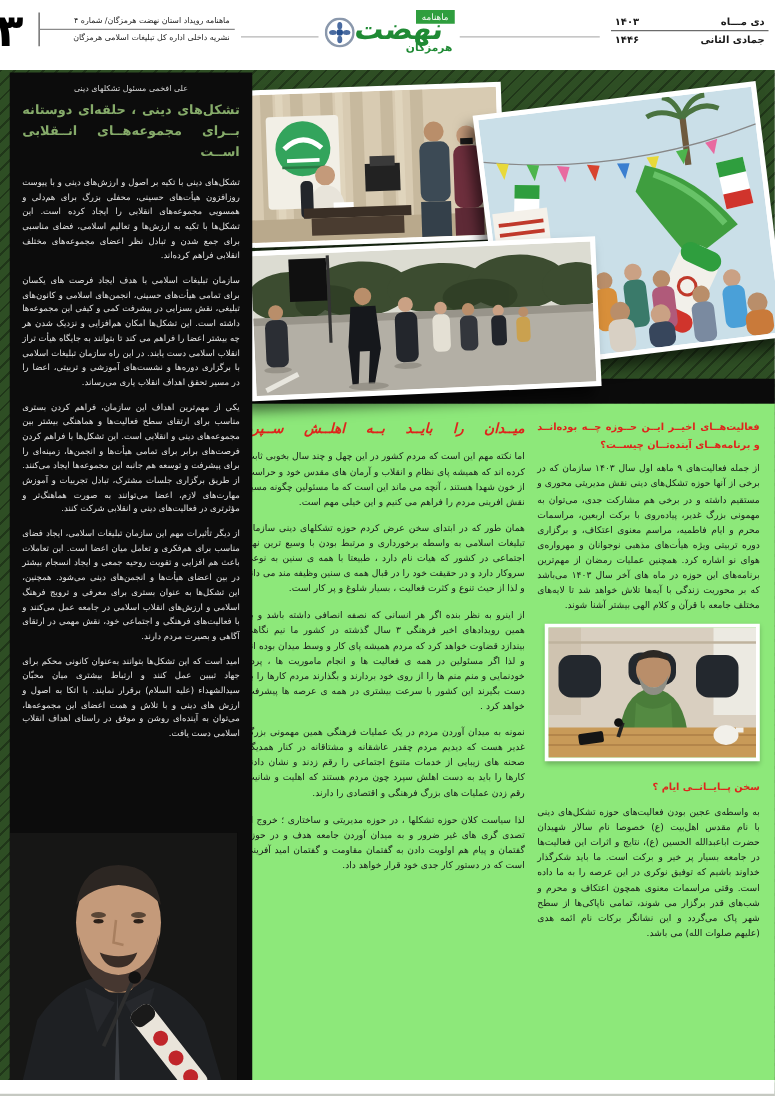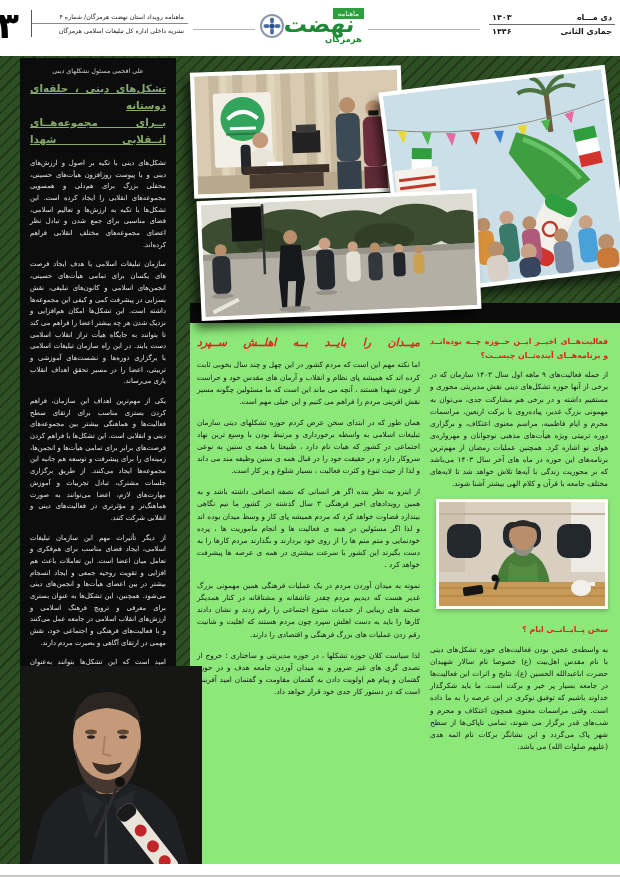--- a/index.html
+++ b/index.html
@@ -22,24 +22,24 @@
   .logo .region{position:absolute;right:2px;top:29px;color:#1f8a34;font-size:8.5px;font-weight:bold;text-align:center;}
   .hline{position:absolute;top:29px;border-top:1px solid #b5b5b5;}
   .hline.l{left:193px;width:62px;}
   .hline.r{left:368px;width:112px;}
 
   
   .canvas{position:absolute;top:56px;left:0;width:620px;height:821px;
     background:repeating-linear-gradient(135deg, rgba(0,0,0,0.30) 0 1.6px, rgba(0,0,0,0) 1.6px 8px), #2e4e24;}
 
   
-  .black-col{position:absolute;left:20px;top:2px;width:156px;height:808px;background:#0c0c0c;color:#e8e8e8;z-index:3;}
+  .black-col{position:absolute;left:8px;top:2px;width:194px;height:808px;background:#0c0c0c;color:#e8e8e8;z-index:3;}
   .black-col .col-text{padding:9px 10px 0;height:600px;overflow:hidden;}
   .byline{font-size:6.4px;color:#d2d2d2;text-align:center;margin-bottom:5px;}
-  .headline{color:#86ab6a;font-weight:bold;font-size:10.3px;line-height:1.65;text-align:justify;text-align-last:justify;margin:0 0 10px;text-decoration:underline;}
+  .headline{color:#86ab6a;font-weight:bold;font-size:10.3px;line-height:1.65;text-align:justify;text-align-last:justify;margin:0 0 10px;}
   .black-col p{font-size:6.8px;line-height:1.72;text-align:justify;margin:0 0 8px;color:#e4e4e4;}
   .portrait{position:absolute;bottom:0;left:0;width:182px;height:200px;overflow:hidden;}
 
   
   .photo{position:absolute;background:#fff;padding:4px;box-shadow:-6px 8px 10px rgba(0,0,0,0.55);z-index:2;}
   .photo svg{display:block;}
   .photo.meeting{left:192px;top:13px;transform:rotate(-2deg);}
   .photo.celebration{left:390px;top:22px;transform:rotate(-7deg);}
   .photo.marching{left:199px;top:139px;transform:rotate(-2.5deg);}
 
@@ -102,21 +102,21 @@
     </div>
   </header>
 
   <div class="canvas">
 
     <aside class="black-col">
       <div class="col-text">
         <div class="byline">علی افخمی مسئول تشکلهای دینی</div>
         <div class="headline">
           <div>تشکل‌های دینی ، حلقه‌ای دوستانه</div>
-          <div>بــرای مجموعه‌هــای انــقلابی شهدا</div>
+          <div>بــرای مجموعه‌هــای انــقلابی اســت</div>
         </div>
         <p>تشکل‌های دینی با تکیه بر اصول و ارزش‌های دینی و با پیوست روزافزون هیأت‌های حسینی، محفلی بزرگ برای هم‌دلی و همسویی مجموعه‌های انقلابی را ایجاد کرده است. این تشکل‌ها با تکیه به ارزش‌ها و تعالیم اسلامی، فضای مناسبی برای جمع شدن و تبادل نظر اعضای مجموعه‌های مختلف انقلابی فراهم کرده‌اند.</p>
         <p>سازمان تبلیغات اسلامی با هدف ایجاد فرصت های یکسان برای تمامی هیأت‌های حسینی، انجمن‌های اسلامی و کانون‌های تبلیغی، نقش بسزایی در پیشرفت کمی و کیفی این مجموعه‌ها داشته است. این تشکل‌ها امکان هم‌افزایی و نزدیک شدن هر چه بیشتر اعضا را فراهم می کند تا بتوانند به جایگاه هیأت تراز انقلاب اسلامی دست یابند. در این راه سازمان تبلیغات اسلامی با برگزاری دوره‌ها و نشست‌های آموزشی و تربیتی، اعضا را در مسیر تحقق اهداف انقلاب یاری می‌رساند.</p>
         <p>یکی از مهم‌ترین اهداف این سازمان، فراهم کردن بستری مناسب برای ارتقای سطح فعالیت‌ها و هماهنگی بیشتر بین مجموعه‌های دینی و انقلابی است. این تشکل‌ها با فراهم کردن فرصت‌های برابر برای تمامی هیأت‌ها و انجمن‌ها، زمینه‌ای را برای پیشرفت و توسعه هم جانبه این مجموعه‌ها ایجاد می‌کنند. از طریق برگزاری جلسات مشترک، تبادل تجربیات و آموزش مهارت‌های لازم، اعضا می‌توانند به صورت هماهنگ‌تر و مؤثرتری در فعالیت‌های دینی و انقلابی شرکت کنند.</p>
         <p>از دیگر تأثیرات مهم این سازمان تبلیغات اسلامی، ایجاد فضای مناسب برای هم‌فکری و تعامل میان اعضا است. این تعاملات باعث هم افزایی و تقویت روحیه جمعی و ایجاد انسجام بیشتر در بین اعضای هیأت‌ها و انجمن‌های دینی می‌شود. همچنین، این تشکل‌ها به عنوان بستری برای معرفی و ترویج فرهنگ اسلامی و ارزش‌های انقلاب اسلامی در جامعه عمل می‌کنند و با فعالیت‌های فرهنگی و اجتماعی خود، نقش مهمی در ارتقای آگاهی و بصیرت مردم دارند.</p>
         <p>امید است که این تشکل‌ها بتوانند به‌عنوان کانونی محکم برای جهاد تبیین عمل کنند و ارتباط بیشتری میان محبّان سیدالشهداء (علیه السلام) برقرار نمایند. با اتکا به اصول و ارزش های دینی و با تلاش و همت اعضای این مجموعه‌ها، می‌توان به آینده‌ای روشن و موفق در راستای اهداف انقلاب اسلامی دست یافت.</p>
       </div>
       <div class="portrait">
         <svg width="182" height="200" viewBox="0 0 182 200">
           <rect width="182" height="200" fill="#131313"></rect>

